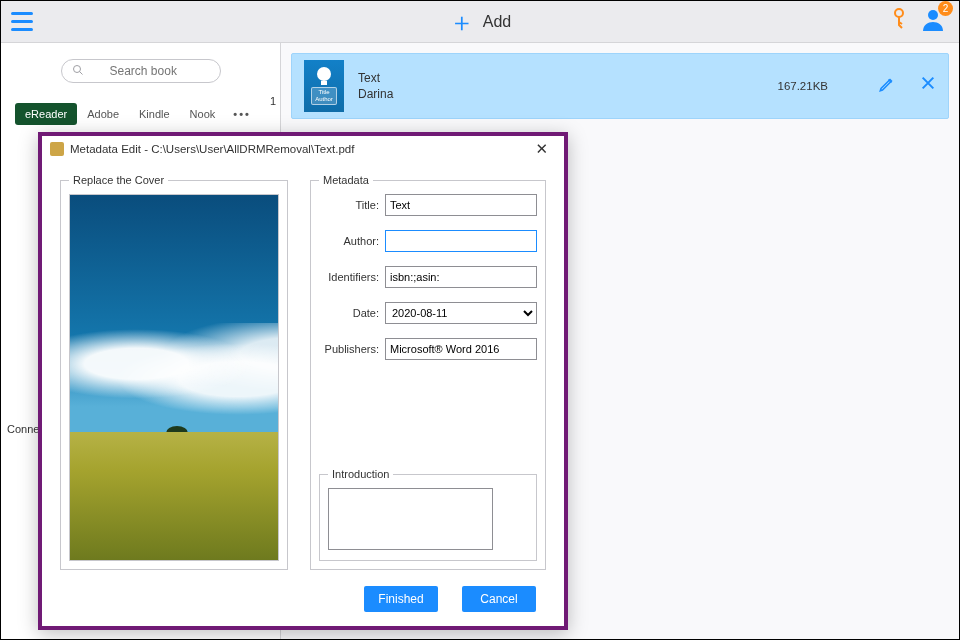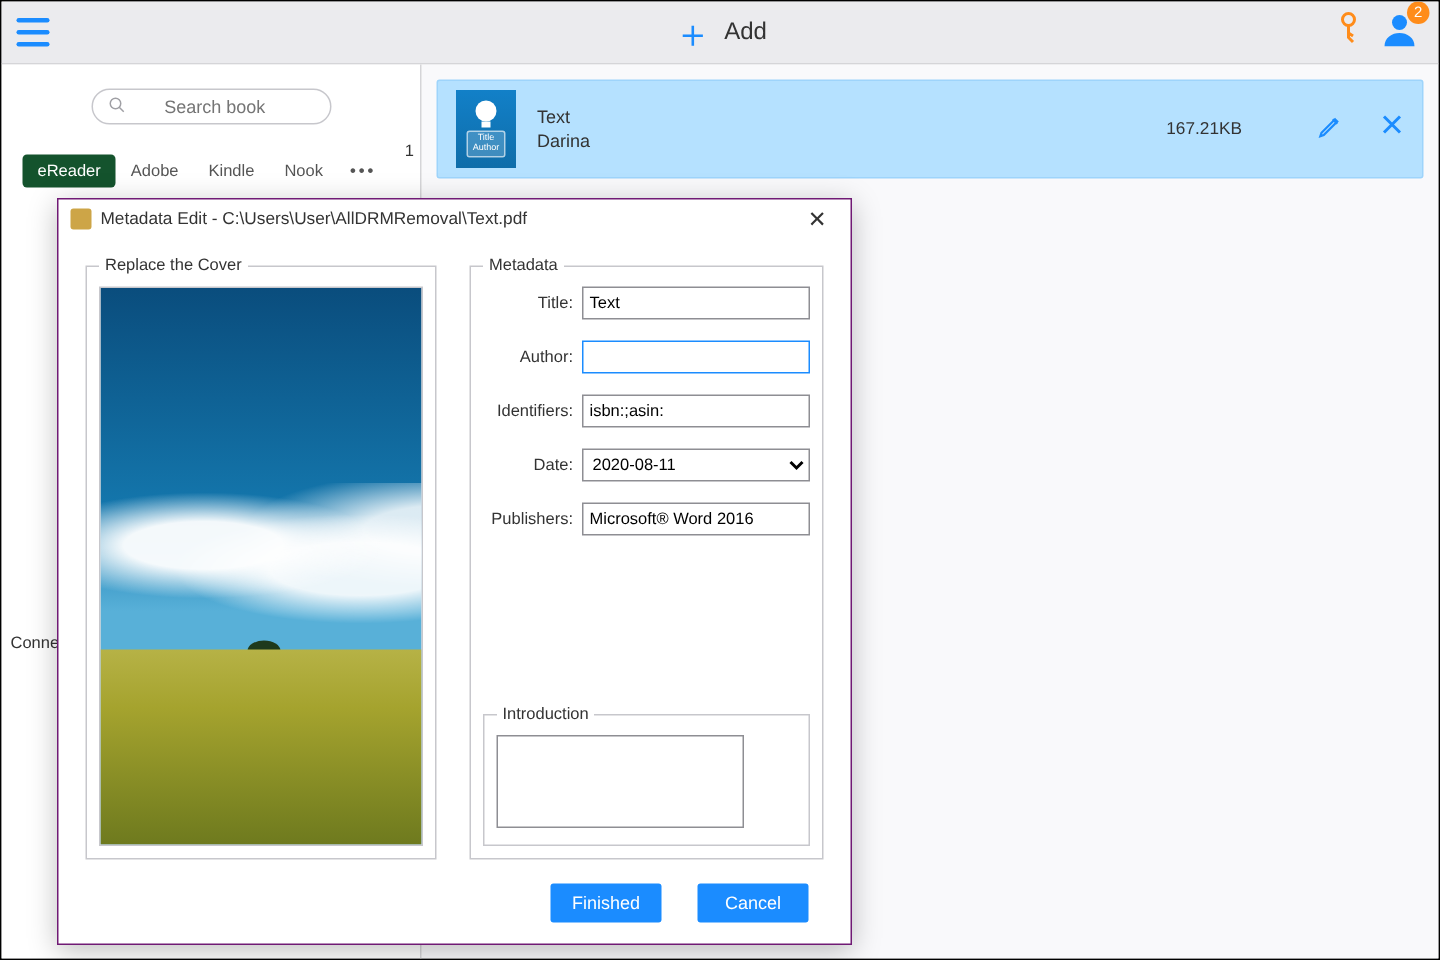--- a/index.html
+++ b/index.html
@@ -218,21 +218,21 @@
   }
 
   
   .dialog {
     position: absolute;
     left: 38px;
     top: 132px;
     width: 530px;
     height: 498px;
     background: #fff;
-    border: 1px solid #701a75;
+    border: 4px solid #701a75;
     box-shadow: 0 4px 18px rgba(0,0,0,.25);
     display: flex;
     flex-direction: column;
   }
   .dlg-title {
     height: 26px;
     display: flex;
     align-items: center;
     padding: 0 8px;
     font-size: 11.5px;

